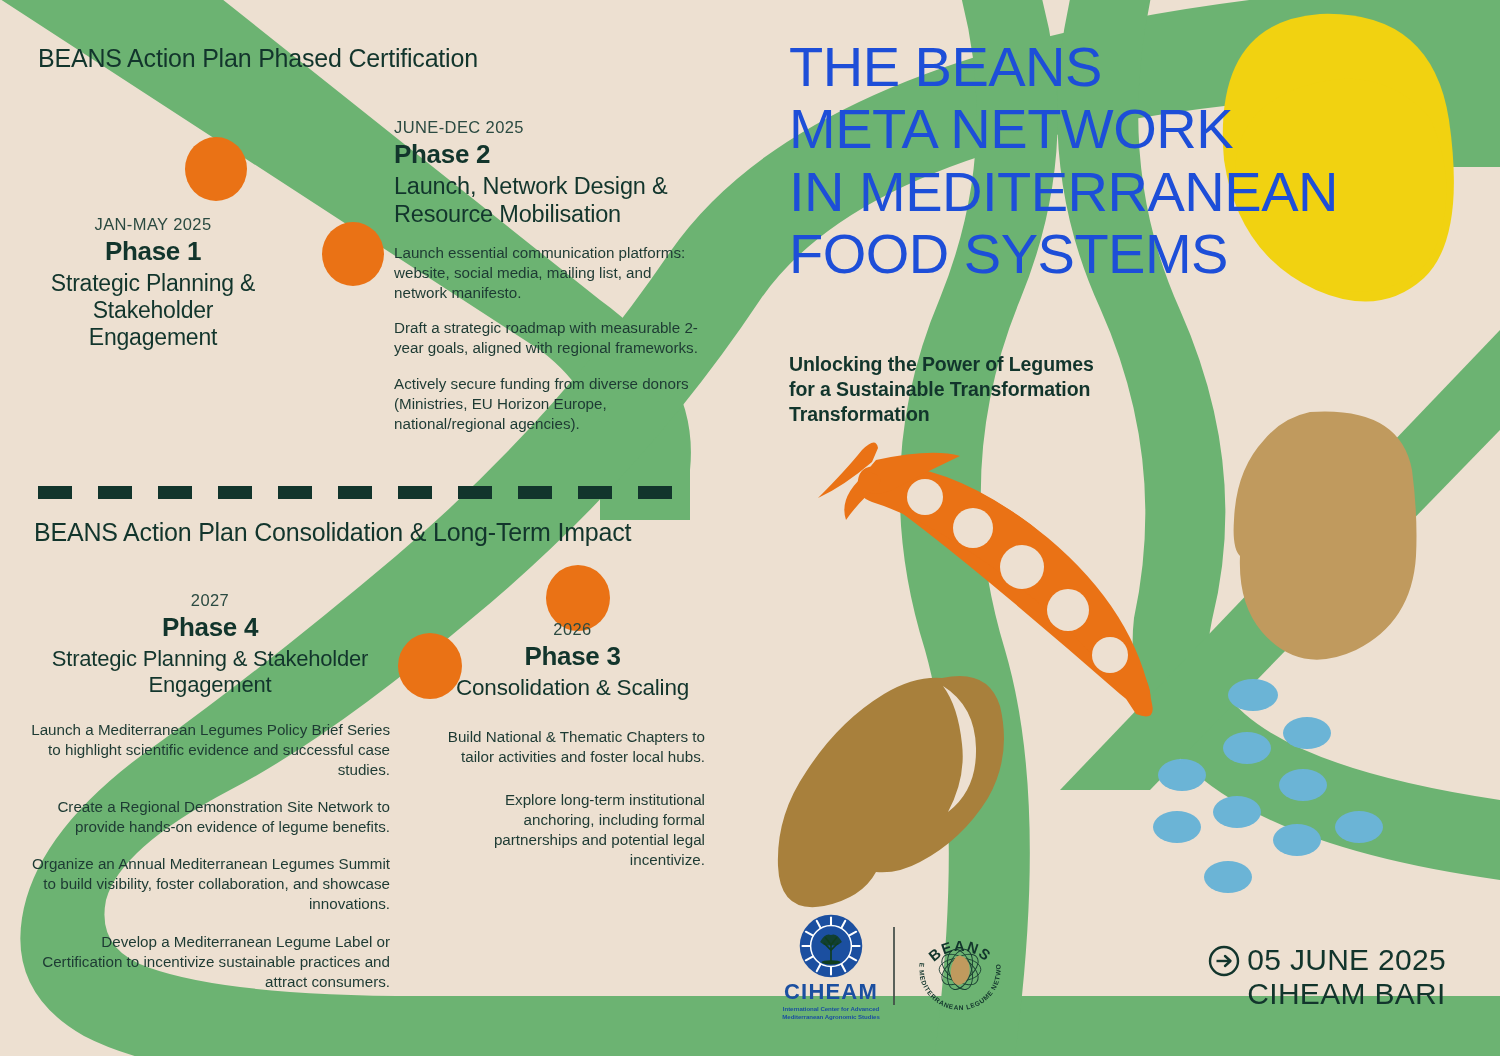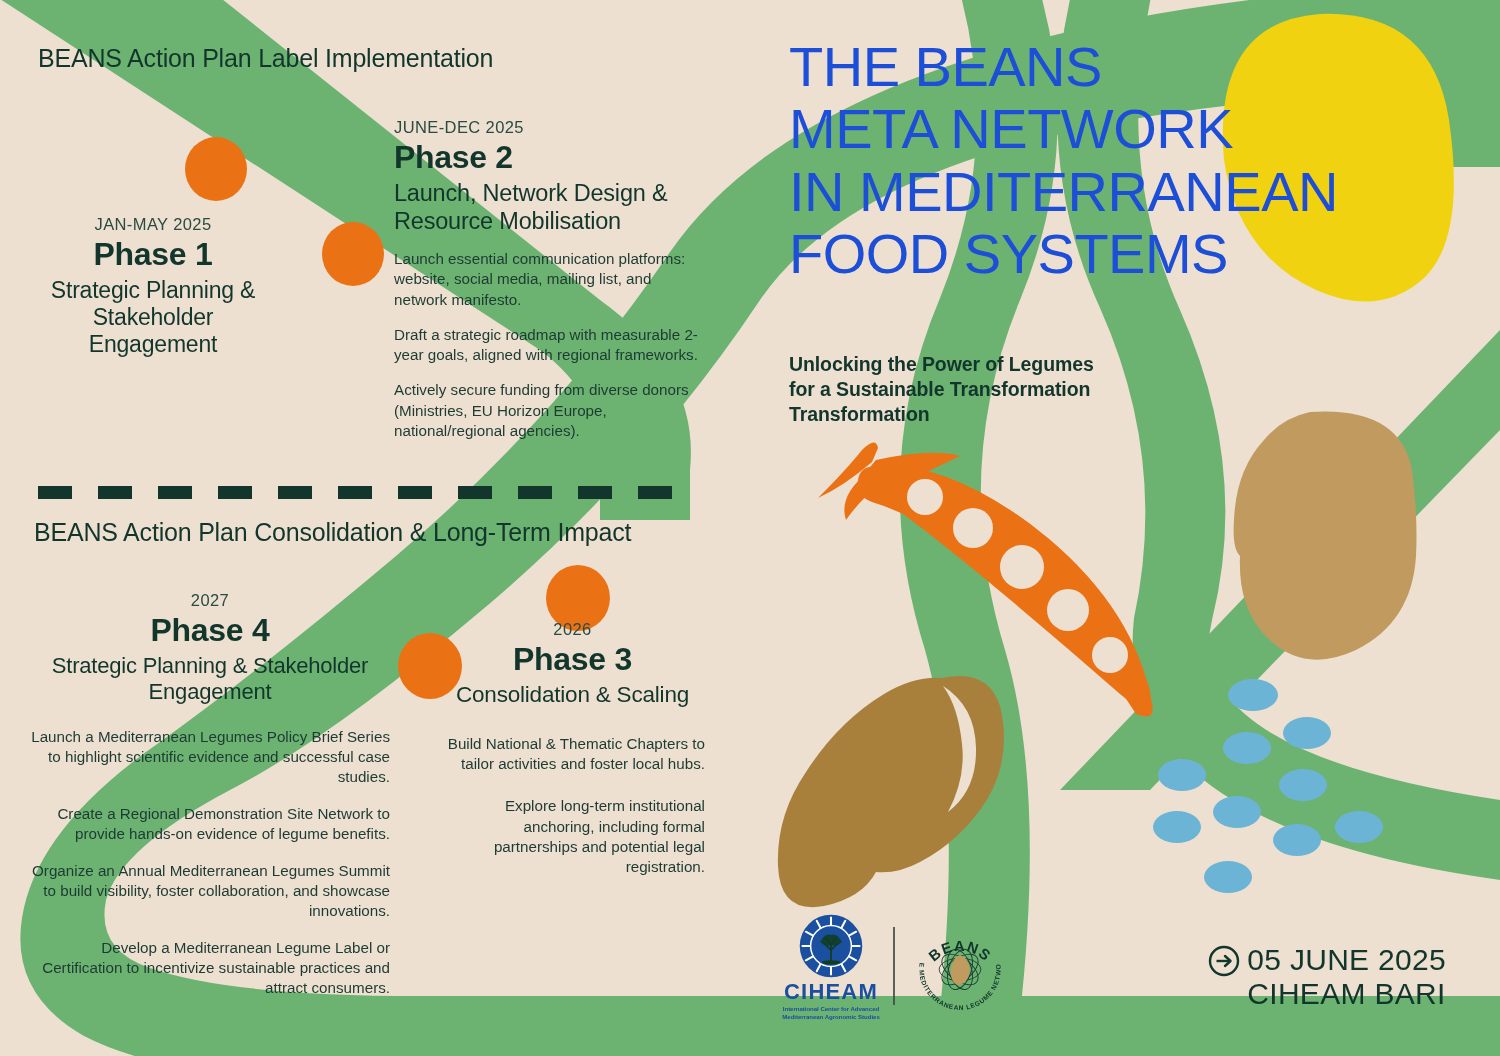--- a/index.html
+++ b/index.html
@@ -27,21 +27,21 @@
   }
   #sec-title-1 { left:38px; top:44px; }
   #sec-title-2 { left:34px; top:518px; }
 
   .phase-block { position:absolute; }
   .phase-year {
     font-size:16.5px; font-weight:400; letter-spacing:0.4px;
     color:#2b4a41; margin-bottom:3px;
   }
   .phase-num {
-    font-size:32px; font-weight:700; letter-spacing:-0.3px;
+    font-size:26px; font-weight:700; letter-spacing:-0.3px;
     line-height:1.12; margin-bottom:4px;
   }
   .phase-name {
     font-size:23px; font-weight:400; line-height:1.18;
     letter-spacing:-0.2px;
   }
   .phase-body { margin-top:14px; }
   .phase-body p {
     font-size:15.2px; line-height:1.33; color:#1d3a33;
     margin-bottom:15px;
@@ -209,21 +209,21 @@
 
   <svg class="layer-art" viewBox="0 0 1500 1056" preserveAspectRatio="none">
     <ellipse cx="216" cy="169" rx="31" ry="32" fill="#ea7215"></ellipse>
     <ellipse cx="353" cy="254" rx="31" ry="32" fill="#ea7215"></ellipse>
     <ellipse cx="578" cy="598" rx="32" ry="33" fill="#ea7215"></ellipse>
     <ellipse cx="430" cy="666" rx="32" ry="33" fill="#ea7215"></ellipse>
   </svg>
 
   <div class="layer-text">
 
-    <div class="sec-title" id="sec-title-1">BEANS Action Plan Label Implementation</div>
+    <div class="sec-title" id="sec-title-1">BEANS Action Plan Phased Certification</div>
 
     <div id="divider">
         <div class="dash" style="left: 0px;"></div>
         <div class="dash" style="left: 60px;"></div>
         <div class="dash" style="left: 120px;"></div>
         <div class="dash" style="left: 180px;"></div>
         <div class="dash" style="left: 240px;"></div>
         <div class="dash" style="left: 300px;"></div>
         <div class="dash" style="left: 360px;"></div>
         <div class="dash" style="left: 420px;"></div>
@@ -262,21 +262,21 @@
         <p>Develop a Mediterranean Legume Label or Certification to incentivize sustainable practices and attract consumers.</p>
       </div>
     </div>
 
     <div class="phase-block" id="phase-3">
       <div class="phase-year ta-center">2026</div>
       <div class="phase-num ta-center">Phase 3</div>
       <div class="phase-name ta-center">Consolidation &amp; Scaling</div>
       <div class="phase-body">
         <p>Build National &amp; Thematic Chapters to tailor activities and foster local hubs.</p>
-        <p>Explore long-term institutional anchoring, including formal partnerships and potential legal registration.</p>
+        <p>Explore long-term institutional anchoring, including formal partnerships and potential legal incentivize.</p>
       </div>
     </div>
 
     <div id="main-title">
       <div>THE BEANS</div>
       <div>META NETWORK</div>
       <div>IN MEDITERRANEAN</div>
       <div>FOOD SYSTEMS</div>
     </div>
 

